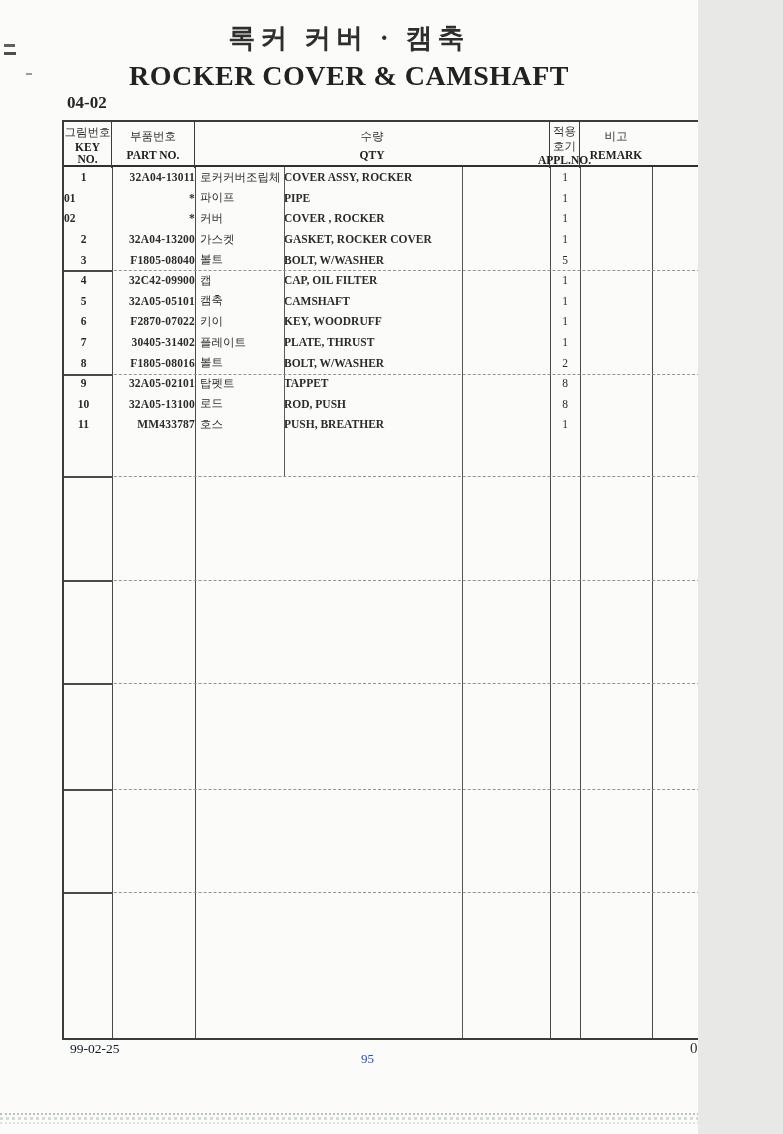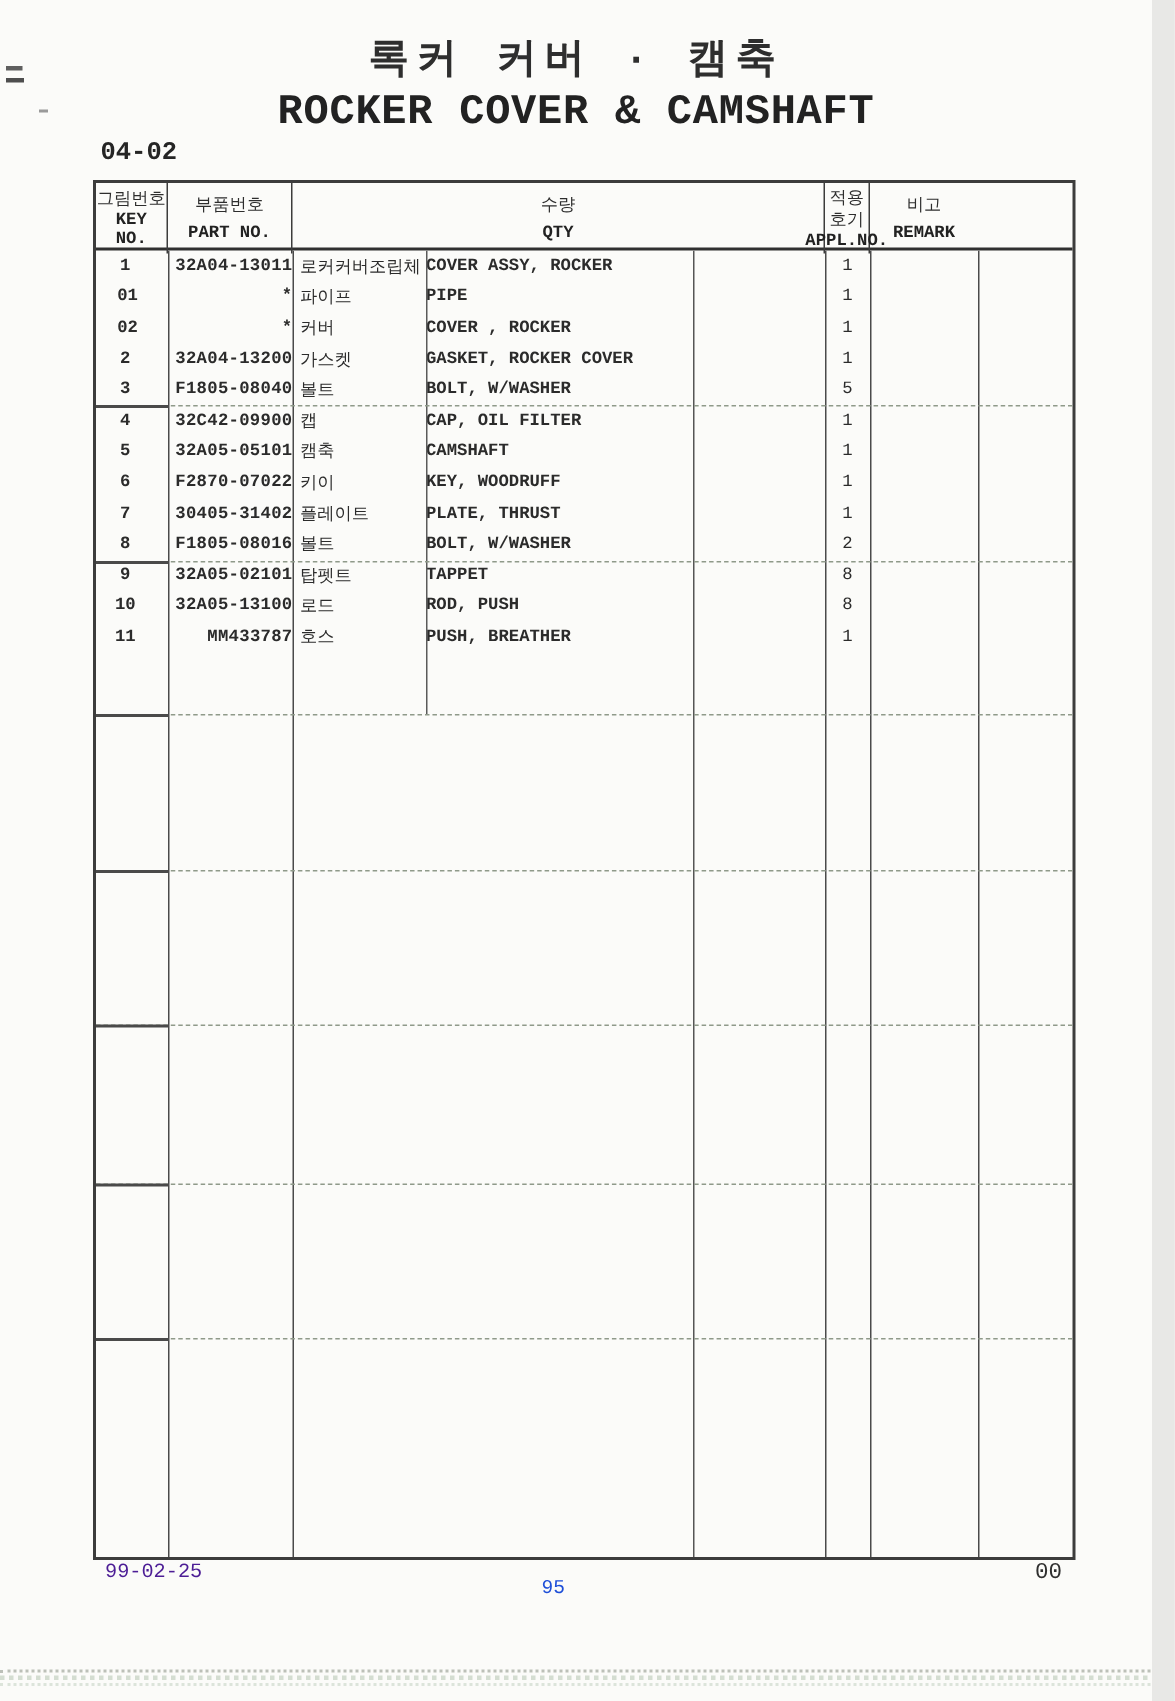--- a/index.html
+++ b/index.html
@@ -1,19 +1,19 @@
 <!DOCTYPE html>
 <html><head>
 <meta charset="utf-8">
 <style>
   html,body { margin:0; padding:0; background:#e8e8e6; }
   .page {
-    position:relative; width:768px; height:1134px;
+    position:relative; width:698px; height:1134px;
     background:#fbfbf9;
-    font-family:Liberation Mono, monospace;
+    font-family:Liberation Serif, serif;
     color:#2b2b2b; overflow:hidden;
   }
   
   .title-kr {
     position:absolute; top:20px; left:0; width:100%;
     text-align:center; font-size:27px; font-weight:bold;
     letter-spacing:5px; color:#2e2e2e; white-space:pre;
   }
   .title-en {
     position:absolute; top:60px; left:0; width:100%;
@@ -52,35 +52,35 @@
   .vline.v398 { left:398px; background:#555; }
   .vline.v486 { left:486px; }
   .vline.v516 { left:516px; }
   .vline.v588 { left:588px; }
   .trow {
     display:grid; grid-template-columns:48px 83px 89px 178px 88px 30px 72px 67px;
     height:20.6px; align-items:center; font-size:11.5px; white-space:nowrap;
   }
   .c { overflow:visible; }
   .c-key { text-align:center; font-weight:bold; padding-right:9px; box-sizing:border-box; }
-  .c-key.sub { text-align:center; padding-right:6px; }
+  .c-key.sub { text-align:left; padding-right:6px; }
   .c-part { text-align:right; font-weight:bold; letter-spacing:0.2px; }
   .c-kr { padding-left:5px; box-sizing:border-box; font-size:11.5px; }
   .c-en { box-sizing:border-box; font-weight:bold; }
   .c-qty { text-align:center; }
   .dashed {
     position:absolute; left:0; right:0; height:0;
     border-top:1px dashed #8f9a8a;
   }
   .dashed::before {
     content:""; position:absolute; left:0; top:-1px; width:48px; height:1.5px;
     background:#4a4a4a;
   }
   
-  .footer-date { position:absolute; top:1041px; left:70px;  font-size:13.5px; color:#4c1d95; }
+  .footer-date { position:absolute; top:1041px; left:70px;  font-size:13.5px; color:#0f172a; }
   .footer-page { position:absolute; top:1051px; left:361px; font-size:13px; color:#1d4ed8; }
   .footer-rev  { position:absolute; top:1040px; left:690px; font-size:15px;  color:#2f2f2f; }
   
   .edge-mark { position:absolute; background:#5f5f5f; }
   .edge-mark.m1 { left:4px; top:44px; width:11px; height:3px; }
   .edge-mark.m2 { left:4px; top:52px; width:12px; height:3px; background:#4e4e4e; }
   .edge-mark.m3 { left:26px; top:73px; width:6px; height:2px; background:#9a9a9a; }
   .scan-band { position:absolute; left:0; top:1113px; width:783px; height:16px; }
   .scan-band .l1 { border-top:2px dotted rgba(110,120,105,0.45); }
   .scan-band .l2 { border-top:3px dotted rgba(140,165,135,0.35); margin-top:2px; }

